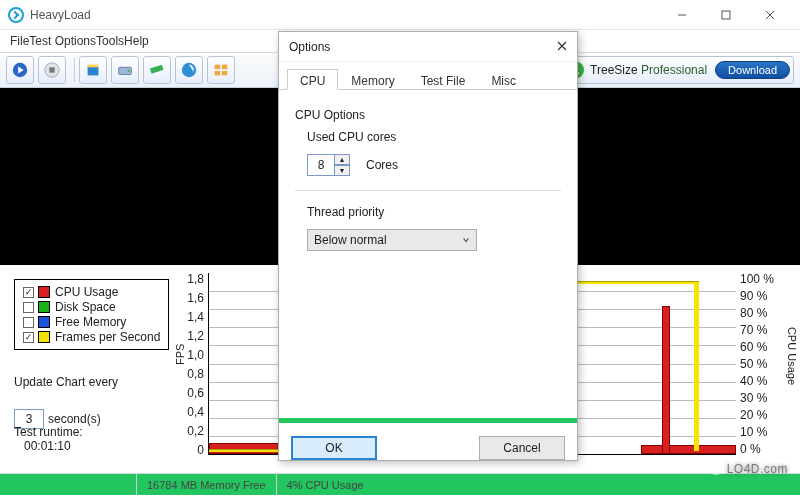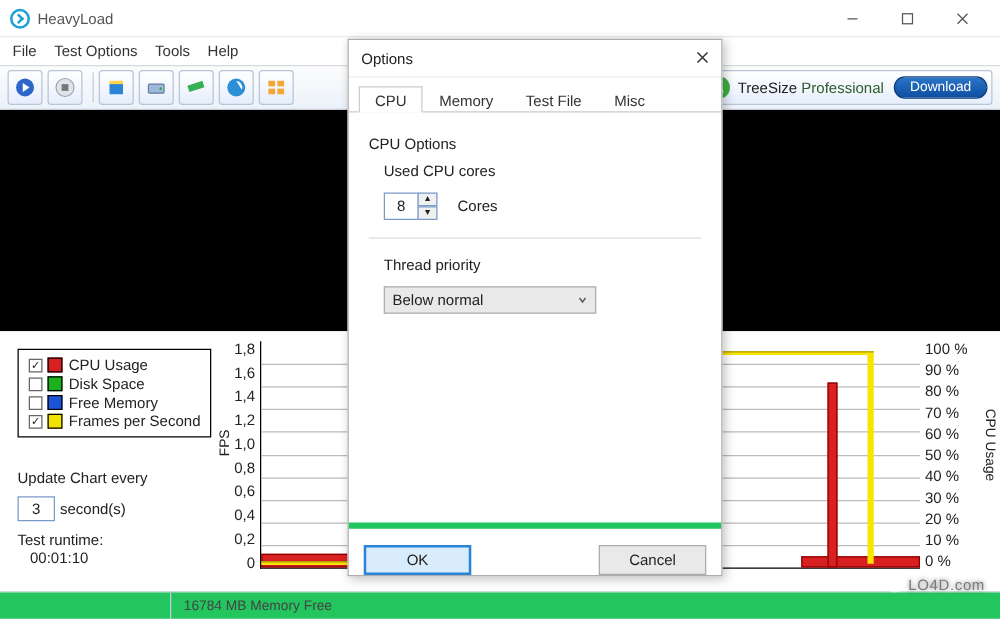--- a/index.html
+++ b/index.html
@@ -4,21 +4,21 @@
 <style>
 *{box-sizing:border-box;margin:0;padding:0;font-family:"Segoe UI",Tahoma,sans-serif;font-size:12px;color:#222}
 body{background:#fff;width:800px;height:503px;overflow:hidden;position:relative}
 .titlebar{height:30px;display:flex;align-items:center;padding:0 8px;border-bottom:1px solid #e5e5e5;background:#fff}
 .titlebar .app-icon{width:16px;height:16px;border:2px solid #1ba0d7;border-radius:50%;margin-right:6px;position:relative}
 .titlebar .app-icon::after{content:"";position:absolute;width:4px;height:4px;border-right:2px solid #1ba0d7;border-top:2px solid #1ba0d7;transform:rotate(45deg);top:3px;left:2px}
 .titlebar .title{flex:1;color:#555}
 .winbtns{display:flex;gap:0}
 .winbtn{width:44px;height:28px;display:flex;align-items:center;justify-content:center;color:#555}
 .winbtn svg{width:10px;height:10px;stroke:#555;stroke-width:1;fill:none}
-.menubar{height:22px;display:flex;align-items:center;gap:14px;padding:0 10px;background:#fff}
+.menubar{height:22px;display:flex;align-items:center;padding:0 10px;background:#fff}
 .menubar span{color:#333}
 .toolbar{height:36px;background:linear-gradient(#fcfcfc,#ecf2fa);border-top:1px solid #d4d9e2;border-bottom:1px solid #c7ccd6;display:flex;align-items:center;padding:0 6px;position:relative}
 .tb-btn{width:28px;height:28px;border:1px solid #b8c4d6;border-radius:3px;background:linear-gradient(#fff,#e6eefc);margin-right:4px;display:flex;align-items:center;justify-content:center}
 .tb-sep{width:1px;height:24px;background:#c7ccd6;margin:0 4px}
 .tb-btn svg{width:18px;height:18px}
 .promo{position:absolute;right:6px;top:3px;display:flex;align-items:center;height:28px;border:1px solid #b8c4d6;border-radius:3px;background:linear-gradient(#fff,#e6eefc);padding:0 3px 0 6px}
 .promo .tree-icon{width:18px;height:18px;background:#3cb043;border-radius:50%;margin-right:6px;position:relative}
 .promo .tree-icon::after{content:"";position:absolute;top:3px;left:5px;width:0;height:0;border-left:4px solid transparent;border-right:4px solid transparent;border-bottom:10px solid #fff}
 .promo .promo-label{color:#2c5c2c}
 .promo .promo-label b{font-weight:400;color:#2c5c2c}
@@ -174,21 +174,21 @@
         <span>Free Memory</span>
       </div>
     <div class="legend-row">
         <span class="cb">✓</span>
         <span class="sw" style="background:#f3e400"></span>
         <span>Frames per Second</span>
       </div>
   </div>
   <div class="upd">
     <div>Update Chart every</div>
-    <div style="margin-top:8px"><input value="3" style=""><span>second(s)</span></div>
+    <div style="margin-top:20px"><input value="3" style=""><span>second(s)</span></div>
   </div>
   <div class="rt">
     <div>Test runtime:</div>
     <div style="margin-left:10px">00:01:10</div>
   </div>
   <div class="fps-label">FPS</div>
   <div class="fps-ticks">
     <div>1,8</div>
       <div>1,6</div>
       <div>1,4</div>
@@ -231,20 +231,21 @@
 
     <div class="yel-line" style="left:64%;width:28%;top:8px"></div>
     <div class="yel-line" style="left:92%;width:1%;top:8px;height:170px;background:#f8e400"></div>
     <div class="yel-line" style="left:0;width:14%;top:176px"></div>
   </div>
 </div>
 
 <div class="statusbar">
   <div class="status-cell"></div>
   <div class="status-cell">16784 MB Memory Free</div>
+  <div class="status-cell">4% CPU Usage</div>
 </div>
 
 <div class="dialog">
   <div class="dlg-title">
     <span>Options</span>
     <span class="dlg-close"><svg viewBox="0 0 10 10">
           <path d="M1 1 L9 9 M9 1 L1 9"></path>
         </svg></span>
   </div>
   <div class="tabs">

